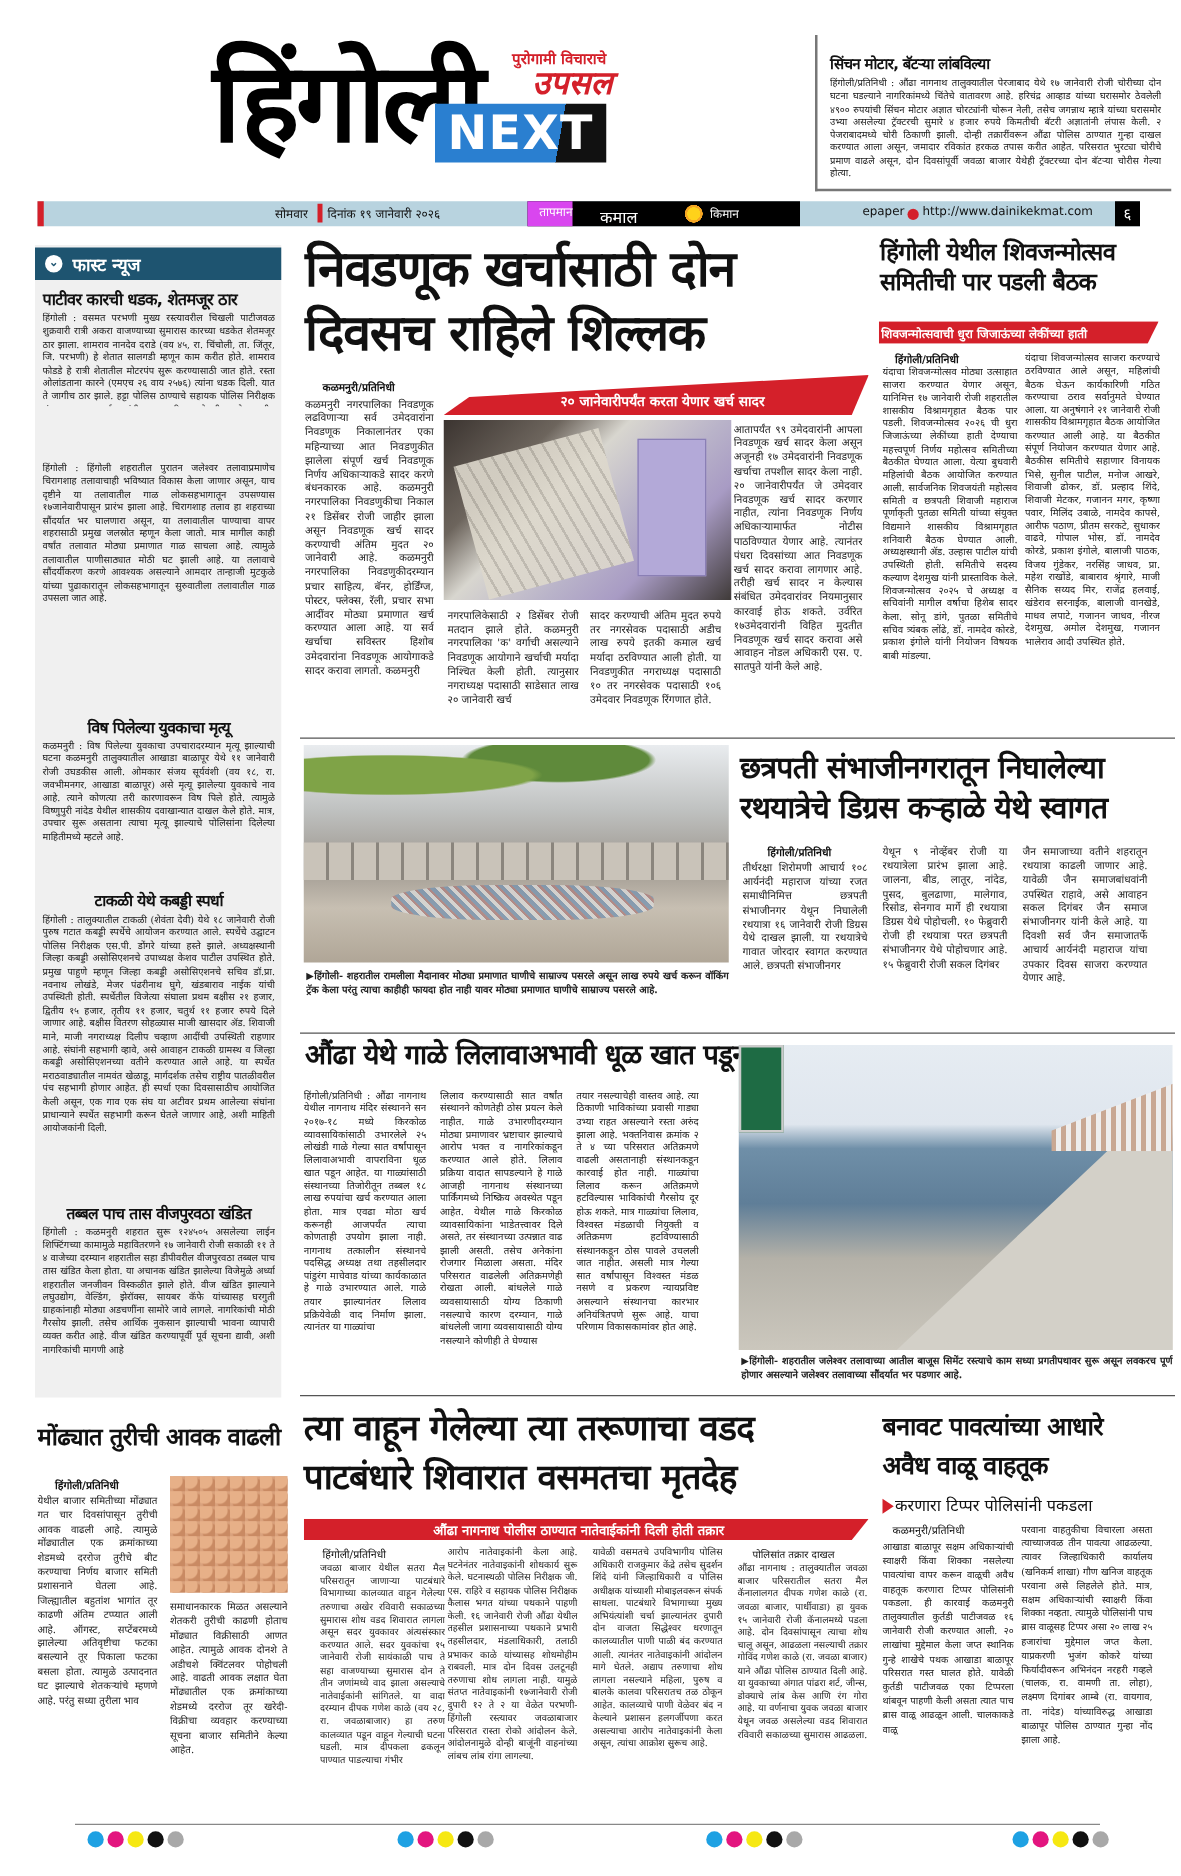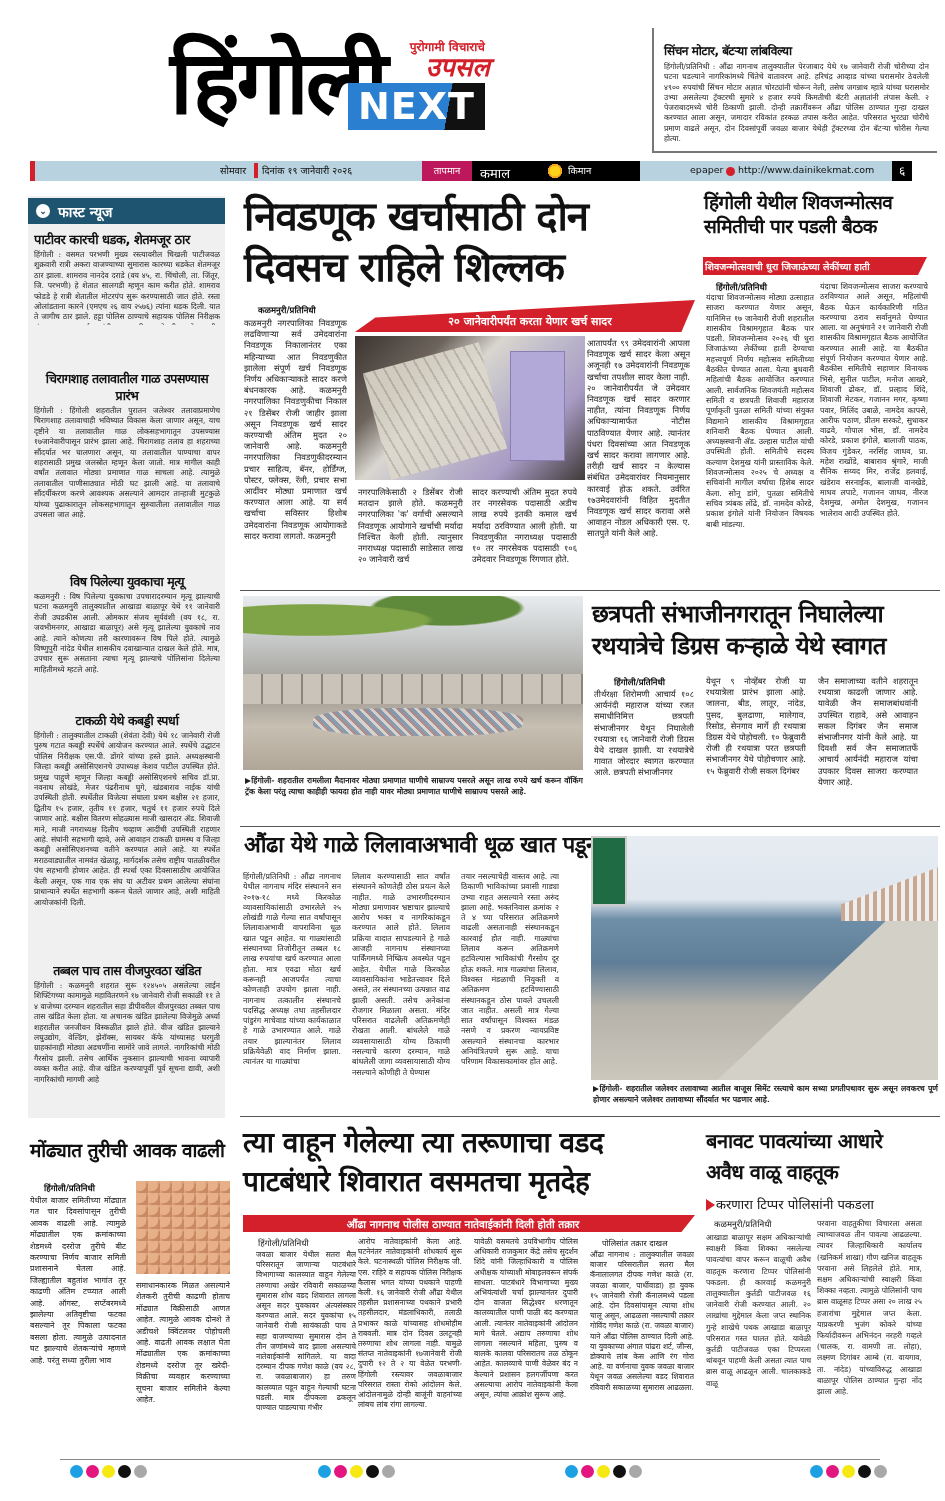--- a/index.html
+++ b/index.html
@@ -28,42 +28,41 @@
   <div class="hd" style="font-size:12px;margin-bottom:3px">सिंचन मोटार, बॅटऱ्या लांबविल्या</div>
   <div class="txt" style="font-size:7.6px;line-height:10.3px;height:88px;overflow:hidden">हिंगोली/प्रतिनिधी : औंढा नागनाथ तालुक्यातील पेरजाबाद येथे १७ जानेवारी रोजी चोरीच्या दोन घटना घडल्याने नागरिकांमध्ये चिंतेचे वातावरण आहे. हरिचंद्र आव्हाड यांच्या घरासमोर ठेवलेली ४९०० रुपयांची सिंचन मोटार अज्ञात चोरट्यांनी चोरून नेली, तसेच जगन्नाथ म्हात्रे यांच्या घरासमोर उभ्या असलेल्या ट्रॅक्टरची सुमारे ४ हजार रुपये किमतीची बॅटरी अज्ञातांनी लंपास केली. २ पेजराबादमध्ये चोरी ठिकाणी झाली. दोन्ही तक्रारींवरून औंढा पोलिस ठाण्यात गुन्हा दाखल करण्यात आला असून, जमादार रविकांत हरकळ तपास करीत आहेत. परिसरात भुरट्या चोरीचे प्रमाण वाढले असून, दोन दिवसांपूर्वी जवळा बाजार येथेही ट्रॅक्टरच्या दोन बॅटऱ्या चोरीस गेल्या होत्या.</div>
 </div>
 
 <div class="abs" style="left:30px;top:161px;width:882px;height:20px;background:#b8d3df"></div>
 <div class="abs" style="left:30px;top:161px;width:5px;height:20px;background:#d4202a"></div>
 <div class="abs" style="left:220px;top:164px;font-size:9.5px">सोमवार</div>
 <div class="abs" style="left:254px;top:163px;width:4px;height:15px;background:#d4202a"></div>
 <div class="abs" style="left:262px;top:164px;font-size:9.5px">दिनांक १९ जानेवारी २०२६</div>
 <div class="abs" style="left:422px;top:161px;width:218px;height:20px;background:#000"></div>
-<div class="abs" style="left:422px;top:161px;width:50px;height:20px;background:#be185d;color:#fff;font-size:9.5px;line-height:20px;text-align:center">तापमान</div>
+<div class="abs" style="left:422px;top:161px;width:36px;height:20px;background:#d946ef;color:#fff;font-size:9.5px;line-height:20px;text-align:right">तापमान</div>
 <div class="abs" style="left:480px;top:164px;color:#fff;font-size:13px">कमाल</div>
 <div class="abs" style="left:546px;top:162px;width:18px;height:18px;border-radius:50%;background:radial-gradient(circle,#ffd21a 0 40%,#f5a623 42% 55%,transparent 57%)"></div>
 <div class="abs" style="left:568px;top:164px;color:#fff;font-size:9.5px">किमान</div>
 <div class="abs" style="left:690px;top:164px;font-family:'DejaVu Sans',sans-serif;font-size:9.5px">epaper</div>
 <div class="abs" style="left:726px;top:167px;width:9px;height:9px;border-radius:50%;background:#d4202a"></div>
 <div class="abs" style="left:738px;top:164px;font-family:'DejaVu Sans',sans-serif;font-size:9.5px">http://www.dainikekmat.com</div>
 <div class="abs" style="left:892px;top:161px;width:20px;height:20px;background:#000;color:#fff;text-align:center;font-size:12px;line-height:20px">६</div>
 
 <div class="abs" style="left:28px;top:196px;width:197px;height:922px;background:#f0f0f0"></div>
 <div class="abs" style="left:28px;top:198px;width:197px;height:26px;background:#1e5470;display:flex;align-items:center;padding-left:8px;gap:8px">
   <span style="width:14px;height:14px;border-radius:50%;background:#fff;color:#1e5470;font-size:9px;line-height:14px;text-align:center;font-weight:bold">⌄</span>
   <span style="color:#fff;font-family:'DejaVu Sans',sans-serif;font-weight:bold;font-size:14px">फास्ट न्यूज</span>
 </div>
 <div class="abs" style="left:34px;top:230px;width:186px">
   <div style="height:95px;overflow:hidden">
     <div class="hd" style="font-size:13px;margin-bottom:2px">पाटीवर कारची धडक, शेतमजूर ठार</div>
     <div class="txt" style="font-size:7.6px;line-height:10.4px;height:130px;overflow:hidden">हिंगोली : वसमत परभणी मुख्य रस्त्यावरील चिखली पाटीजवळ शुक्रवारी रात्री अकरा वाजण्याच्या सुमारास कारच्या धडकेत शेतमजूर ठार झाला. शामराव नानदेव दराडे (वय ४५, रा. चिंचोली, ता. जिंतूर, जि. परभणी) हे शेतात सालगडी म्हणून काम करीत होते. शामराव फोडडे हे रात्री शेतातील मोटरपंप सुरू करण्यासाठी जात होते. रस्ता ओलांडताना कारने (एमएच २६ वाय २५७६) त्यांना धडक दिली. यात ते जागीच ठार झाले. हट्टा पोलिस ठाण्याचे सहायक पोलिस निरीक्षक संग्राम जाधव व कर्मचाऱ्यांनी घटनास्थळी धाव घेतली. मृतदेह उत्तरीय तपासणीसाठी हट्टा येथील प्राथमिक आरोग्य केंद्रात पाठविण्यात आला.</div>
   </div>
 </div>
 <div class="abs" style="left:34px;top:370px;width:186px">
-  <div class="hd" style="font-size:12.5px;text-align:center;margin-bottom:2px">चिरागशाह तलावातील गाळ उपसण्यास प्रारंभ</div>
   <div class="txt" style="font-size:7.6px;line-height:10.4px;height:187px;overflow:hidden">हिंगोली : हिंगोली शहरातील पुरातन जलेश्वर तलावाप्रमाणेच चिरागशाह तलावाचाही भविष्यात विकास केला जाणार असून, याच दृष्टीने या तलावातील गाळ लोकसहभागातून उपसण्यास १७जानेवारीपासून प्रारंभ झाला आहे. चिरागशाह तलाव हा शहराच्या सौंदर्यात भर घालणारा असून, या तलावातील पाण्याचा वापर शहरासाठी प्रमुख जलस्रोत म्हणून केला जातो. मात्र मागील काही वर्षांत तलावात मोठ्या प्रमाणात गाळ साचला आहे. त्यामुळे तलावातील पाणीसाठ्यात मोठी घट झाली आहे. या तलावाचे सौंदर्यीकरण करणे आवश्यक असल्याने आमदार तान्हाजी मुटकुळे यांच्या पुढाकारातून लोकसहभागातून सुरुवातीला तलावातील गाळ उपसला जात आहे.</div>
 </div>
 <div class="abs" style="left:34px;top:573px;width:186px">
   <div class="hd" style="font-size:12.5px;text-align:center;margin-bottom:2px">विष पिलेल्या युवकाचा मृत्यू</div>
   <div class="txt" style="font-size:7.6px;line-height:10.4px;height:114px;overflow:hidden">कळमनुरी : विष पिलेल्या युवकाचा उपचारादरम्यान मृत्यू झाल्याची घटना कळमनुरी तालुक्यातील आखाडा बाळापूर येथे ११ जानेवारी रोजी उघडकीस आली. ओमकार संजय सूर्यवंशी (वय १८, रा. जवभीमनगर, आखाडा बाळापूर) असे मृत्यू झालेल्या युवकाचे नाव आहे. त्याने कोणत्या तरी कारणावरून विष पिले होते. त्यामुळे विष्णुपुरी नांदेड येथील शासकीय दवाखान्यात दाखल केले होते. मात्र, उपचार सुरू असताना त्याचा मृत्यू झाल्याचे पोलिसांना दिलेल्या माहितीमध्ये म्हटले आहे.</div>
 </div>
 <div class="abs" style="left:34px;top:712px;width:186px">
   <div class="hd" style="font-size:12.5px;text-align:center;margin-bottom:2px">टाकळी येथे कबड्डी स्पर्धा</div>
   <div class="txt" style="font-size:7.6px;line-height:10.4px;height:229px;overflow:hidden">हिंगोली : तालुक्यातील टाकळी (शेवंता देवी) येथे १८ जानेवारी रोजी पुरुष गटात कबड्डी स्पर्धेचे आयोजन करण्यात आले. स्पर्धेचे उद्घाटन पोलिस निरीक्षक एस.पी. डोंगरे यांच्या हस्ते झाले. अध्यक्षस्थानी जिल्हा कबड्डी असोसिएशनचे उपाध्यक्ष केशव पाटील उपस्थित होते. प्रमुख पाहुणे म्हणून जिल्हा कबड्डी असोसिएशनचे सचिव डॉ.प्रा. नवनाथ लोखंडे, मेजर पंढरीनाथ घुगे, खंडबाराव नाईक यांची उपस्थिती होती. स्पर्धेतील विजेत्या संघाला प्रथम बक्षीस २१ हजार, द्वितीय १५ हजार, तृतीय ११ हजार, चतुर्थ ११ हजार रुपये दिले जाणार आहे. बक्षीस वितरण सोहळ्यास माजी खासदार ॲड. शिवाजी माने, माजी नगराध्यक्ष दिलीप चव्हाण आदींची उपस्थिती राहणार आहे. संघांनी सहभागी व्हावे, असे आवाहन टाकळी ग्रामस्थ व जिल्हा कबड्डी असोसिएशनच्या वतीने करण्यात आले आहे. या स्पर्धेत मराठवाड्यातील नामवंत खेळाडू, मार्गदर्शक तसेच राष्ट्रीय पातळीवरील पंच सहभागी होणार आहेत. ही स्पर्धा एका दिवसासाठीच आयोजित केली असून, एक गाव एक संघ या अटीवर प्रथम आलेल्या संघांना प्राधान्याने स्पर्धेत सहभागी करून घेतले जाणार आहे, अशी माहिती आयोजकांनी दिली.</div>
 </div>

